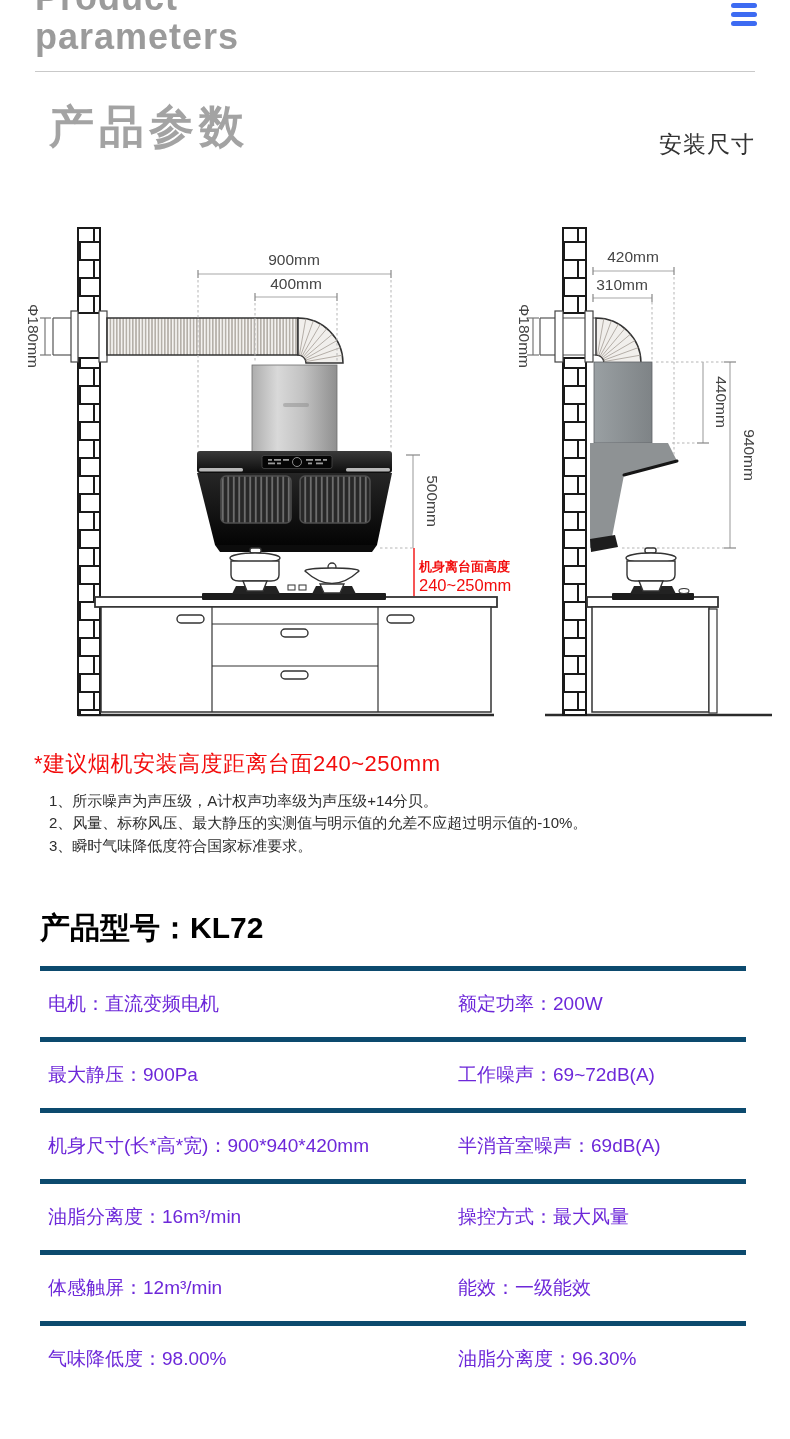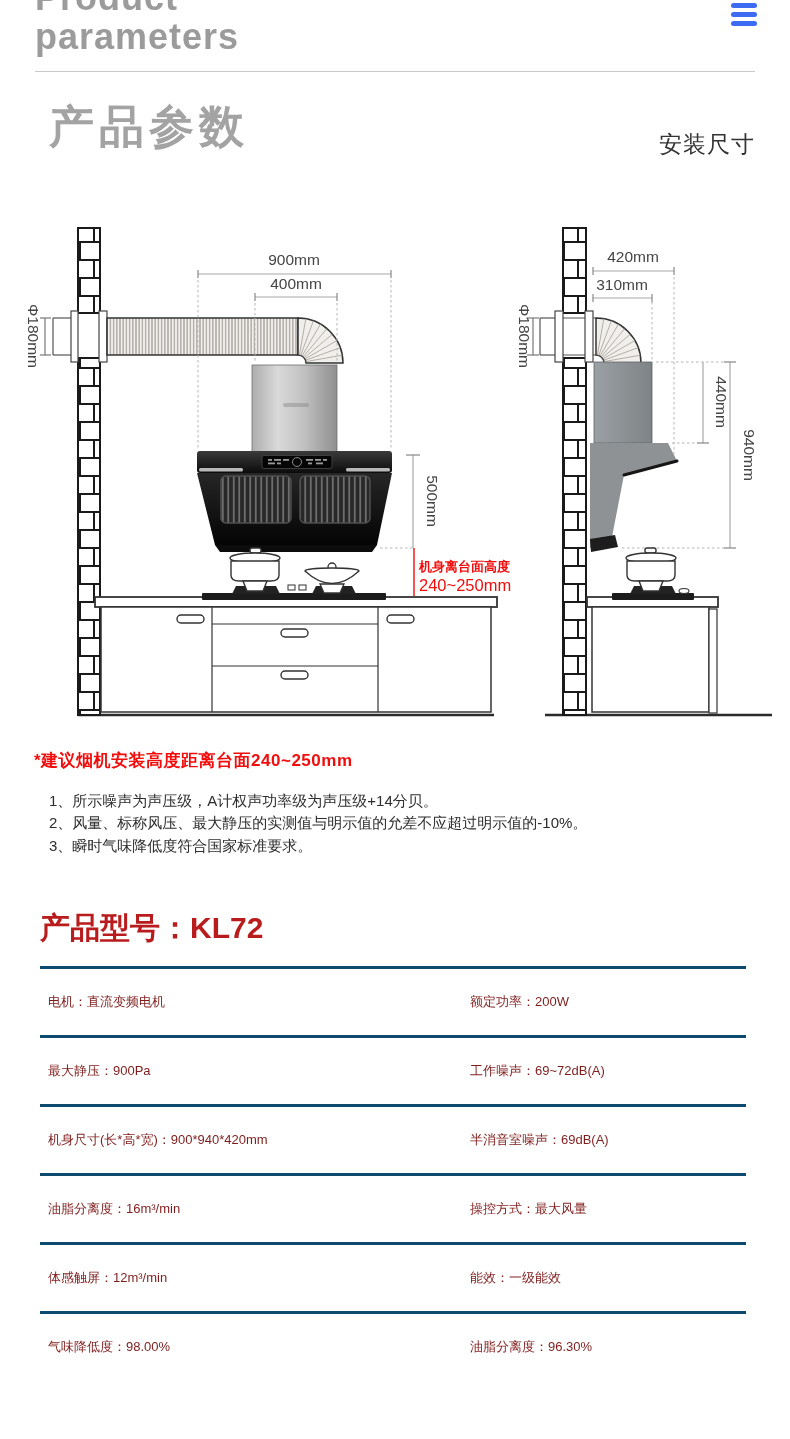--- a/index.html
+++ b/index.html
@@ -18,31 +18,31 @@
     position:absolute;left:33px;top:102px;
     font-size:45px;font-weight:700;color:#a3a3a3;letter-spacing:5px;line-height:1.1;margin-left:16px;
   }
   .section-subtitle{
     position:absolute;right:35px;top:129px;
     font-size:23px;font-weight:500;color:#333;letter-spacing:1px;font-family:Liberation Serif, serif;
   }
   .diagram-wrap{position:absolute;left:0;top:205px;width:678px;height:520px;}
   .recommendation{
     position:absolute;left:34px;top:749px;
-    font-size:17px;font-weight:700;color:#f20d0d;letter-spacing:0.5px;
+    font-size:22px;font-weight:400;color:#f20d0d;letter-spacing:0.5px;
   }
   .notes{position:absolute;left:49px;top:790px;font-size:15px;color:#2d2d2d;line-height:22.4px;}
-  .model-title{position:absolute;left:40px;top:908px;font-size:30px;font-weight:700;color:#b91c1c;}
+  .model-title{position:absolute;left:40px;top:908px;font-size:30px;font-weight:700;color:#000000;}
   .spec-table{position:absolute;left:40px;top:966px;width:706px;}
   .spec-row{
-    display:flex;align-items:center;height:66px;border-top:3px solid #0c4a6e;
-    font-size:13px;color:#7f1d1d;
+    display:flex;align-items:center;height:66px;border-top:5px solid #0c4a6e;
+    font-size:19px;color:#6d28d9;
   }
   .spec-row .cell-left{width:418px;padding-left:8px;box-sizing:border-box;}
-  .spec-row .cell-right{flex:1;margin-left:12px;}
+  .spec-row .cell-right{flex:1;}
   svg text{font-family:"Liberation Sans","DejaVu Sans",sans-serif;}
 </style>
 </head>
 <body>
 
 <div class="logo">
   <div>Product</div>
   <div>parameters</div>
 </div>
 <div class="menu">

